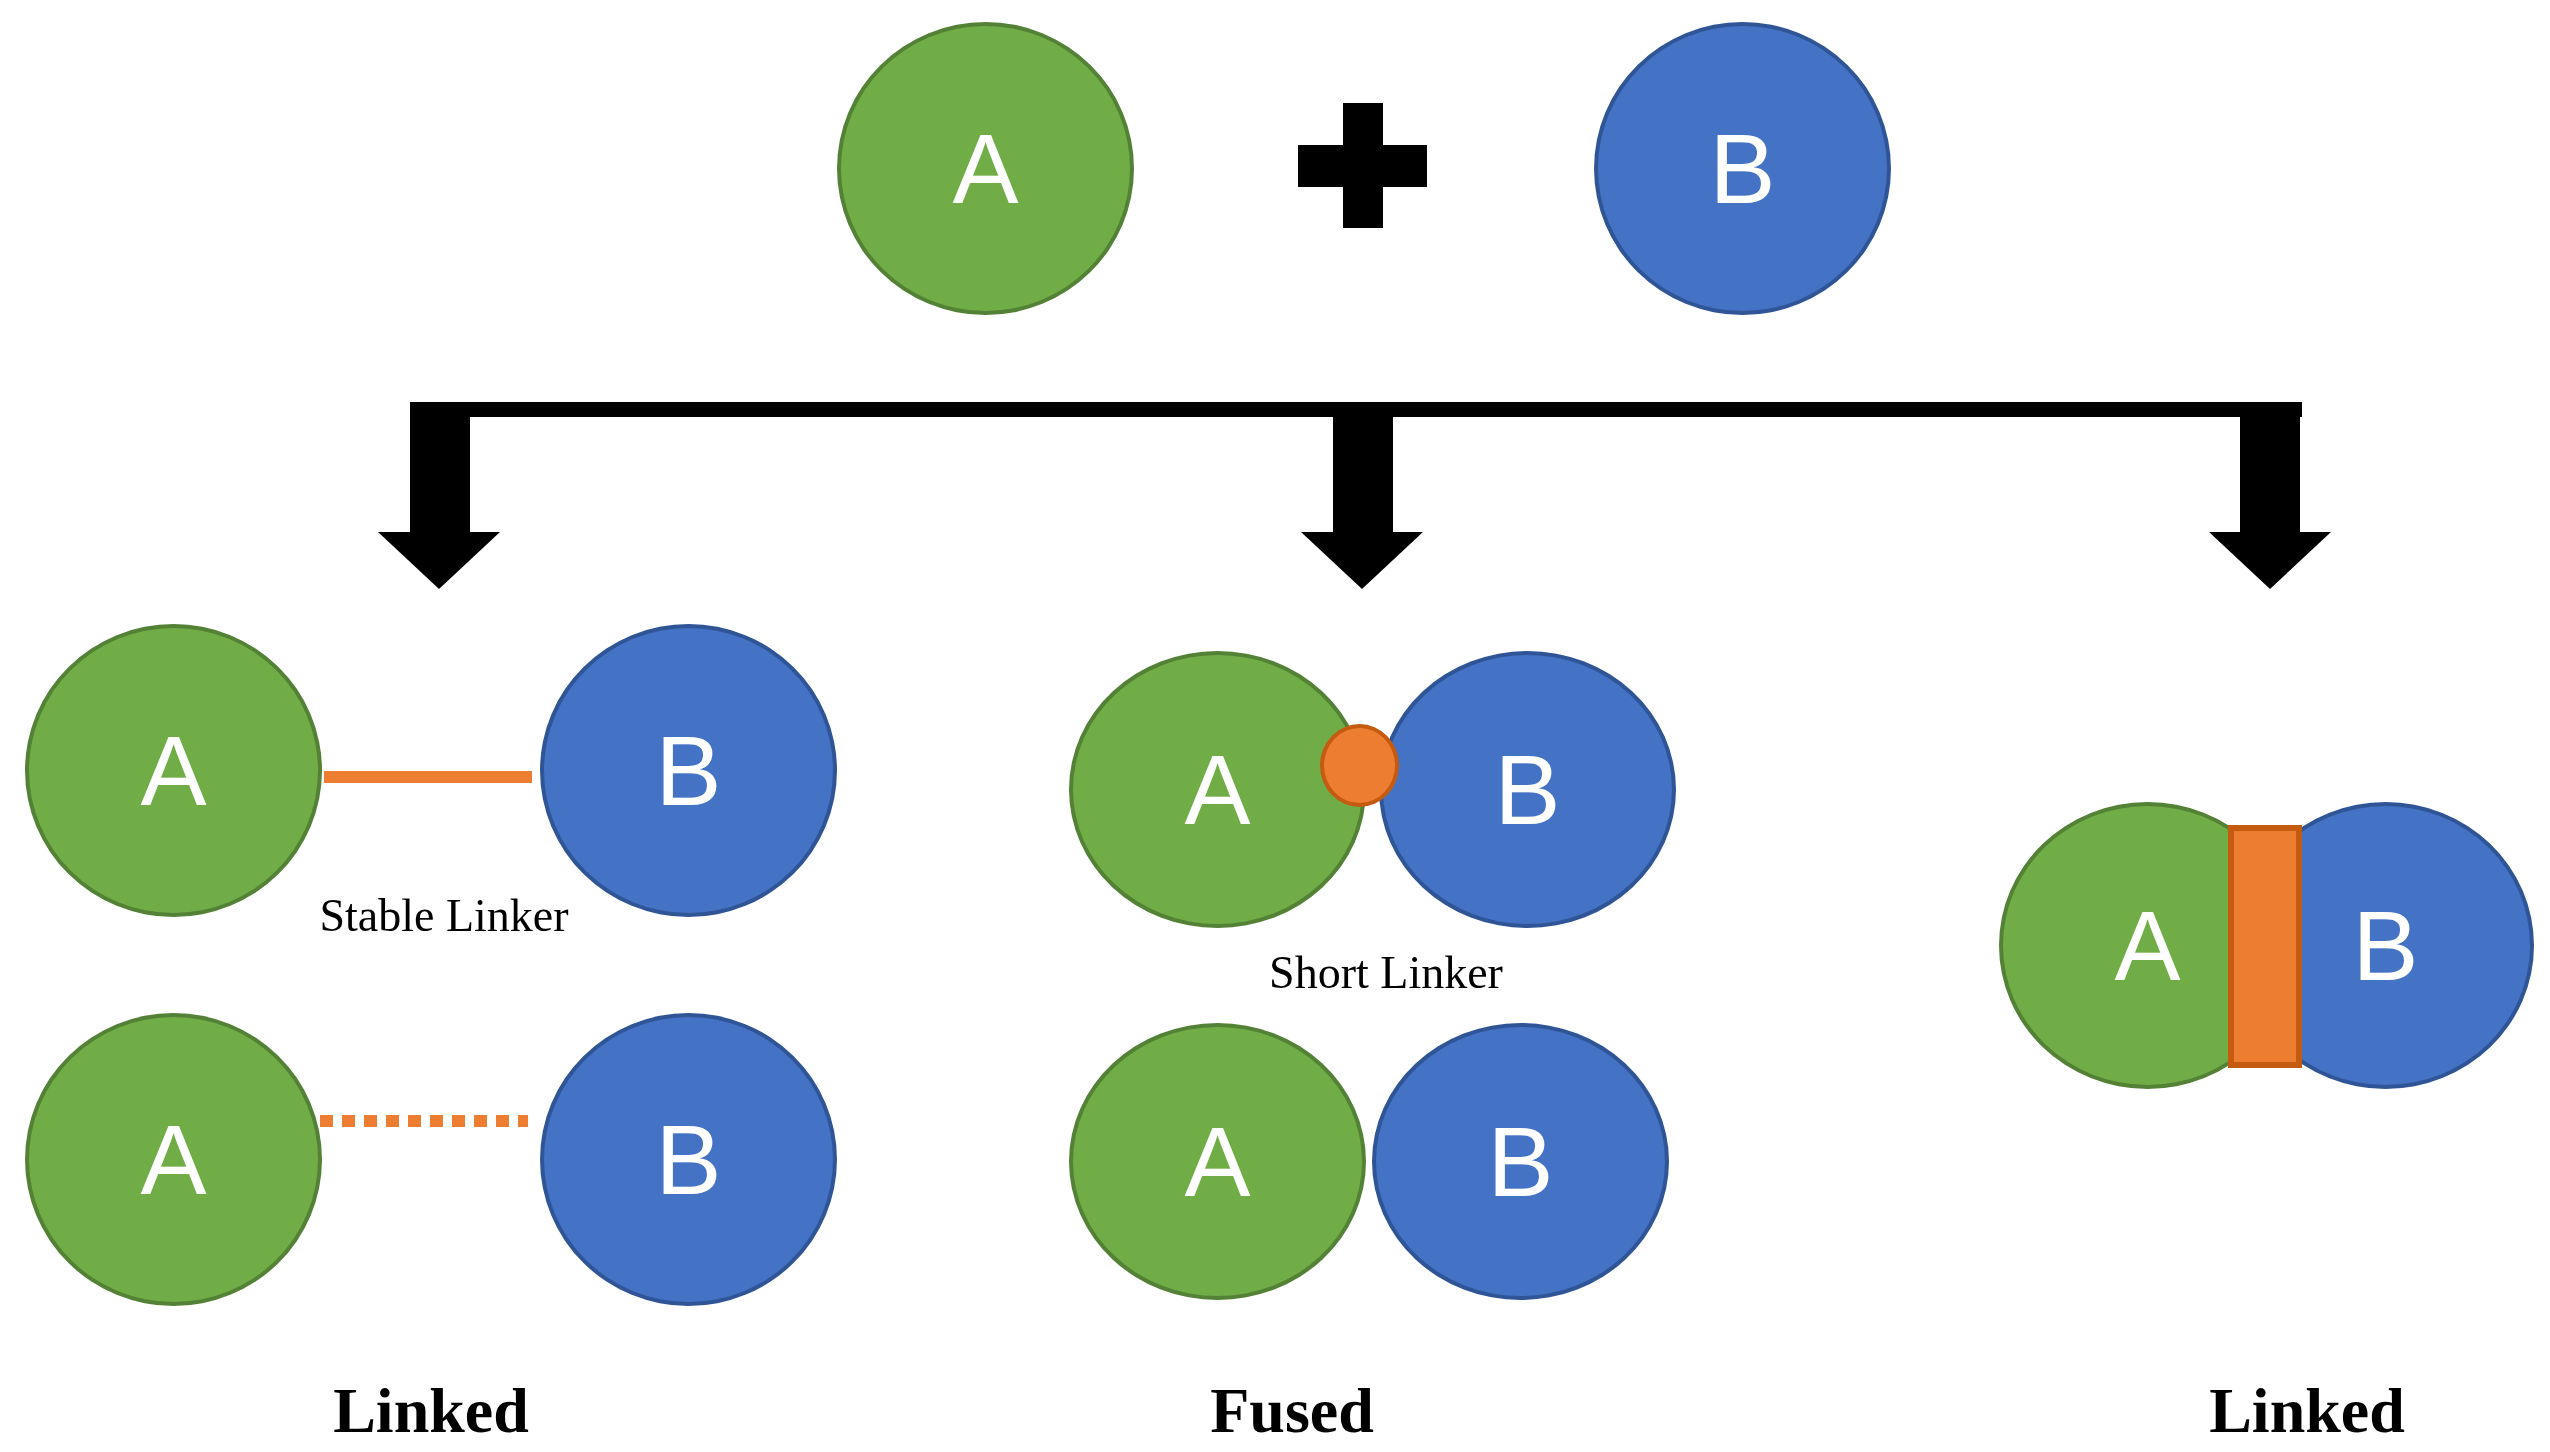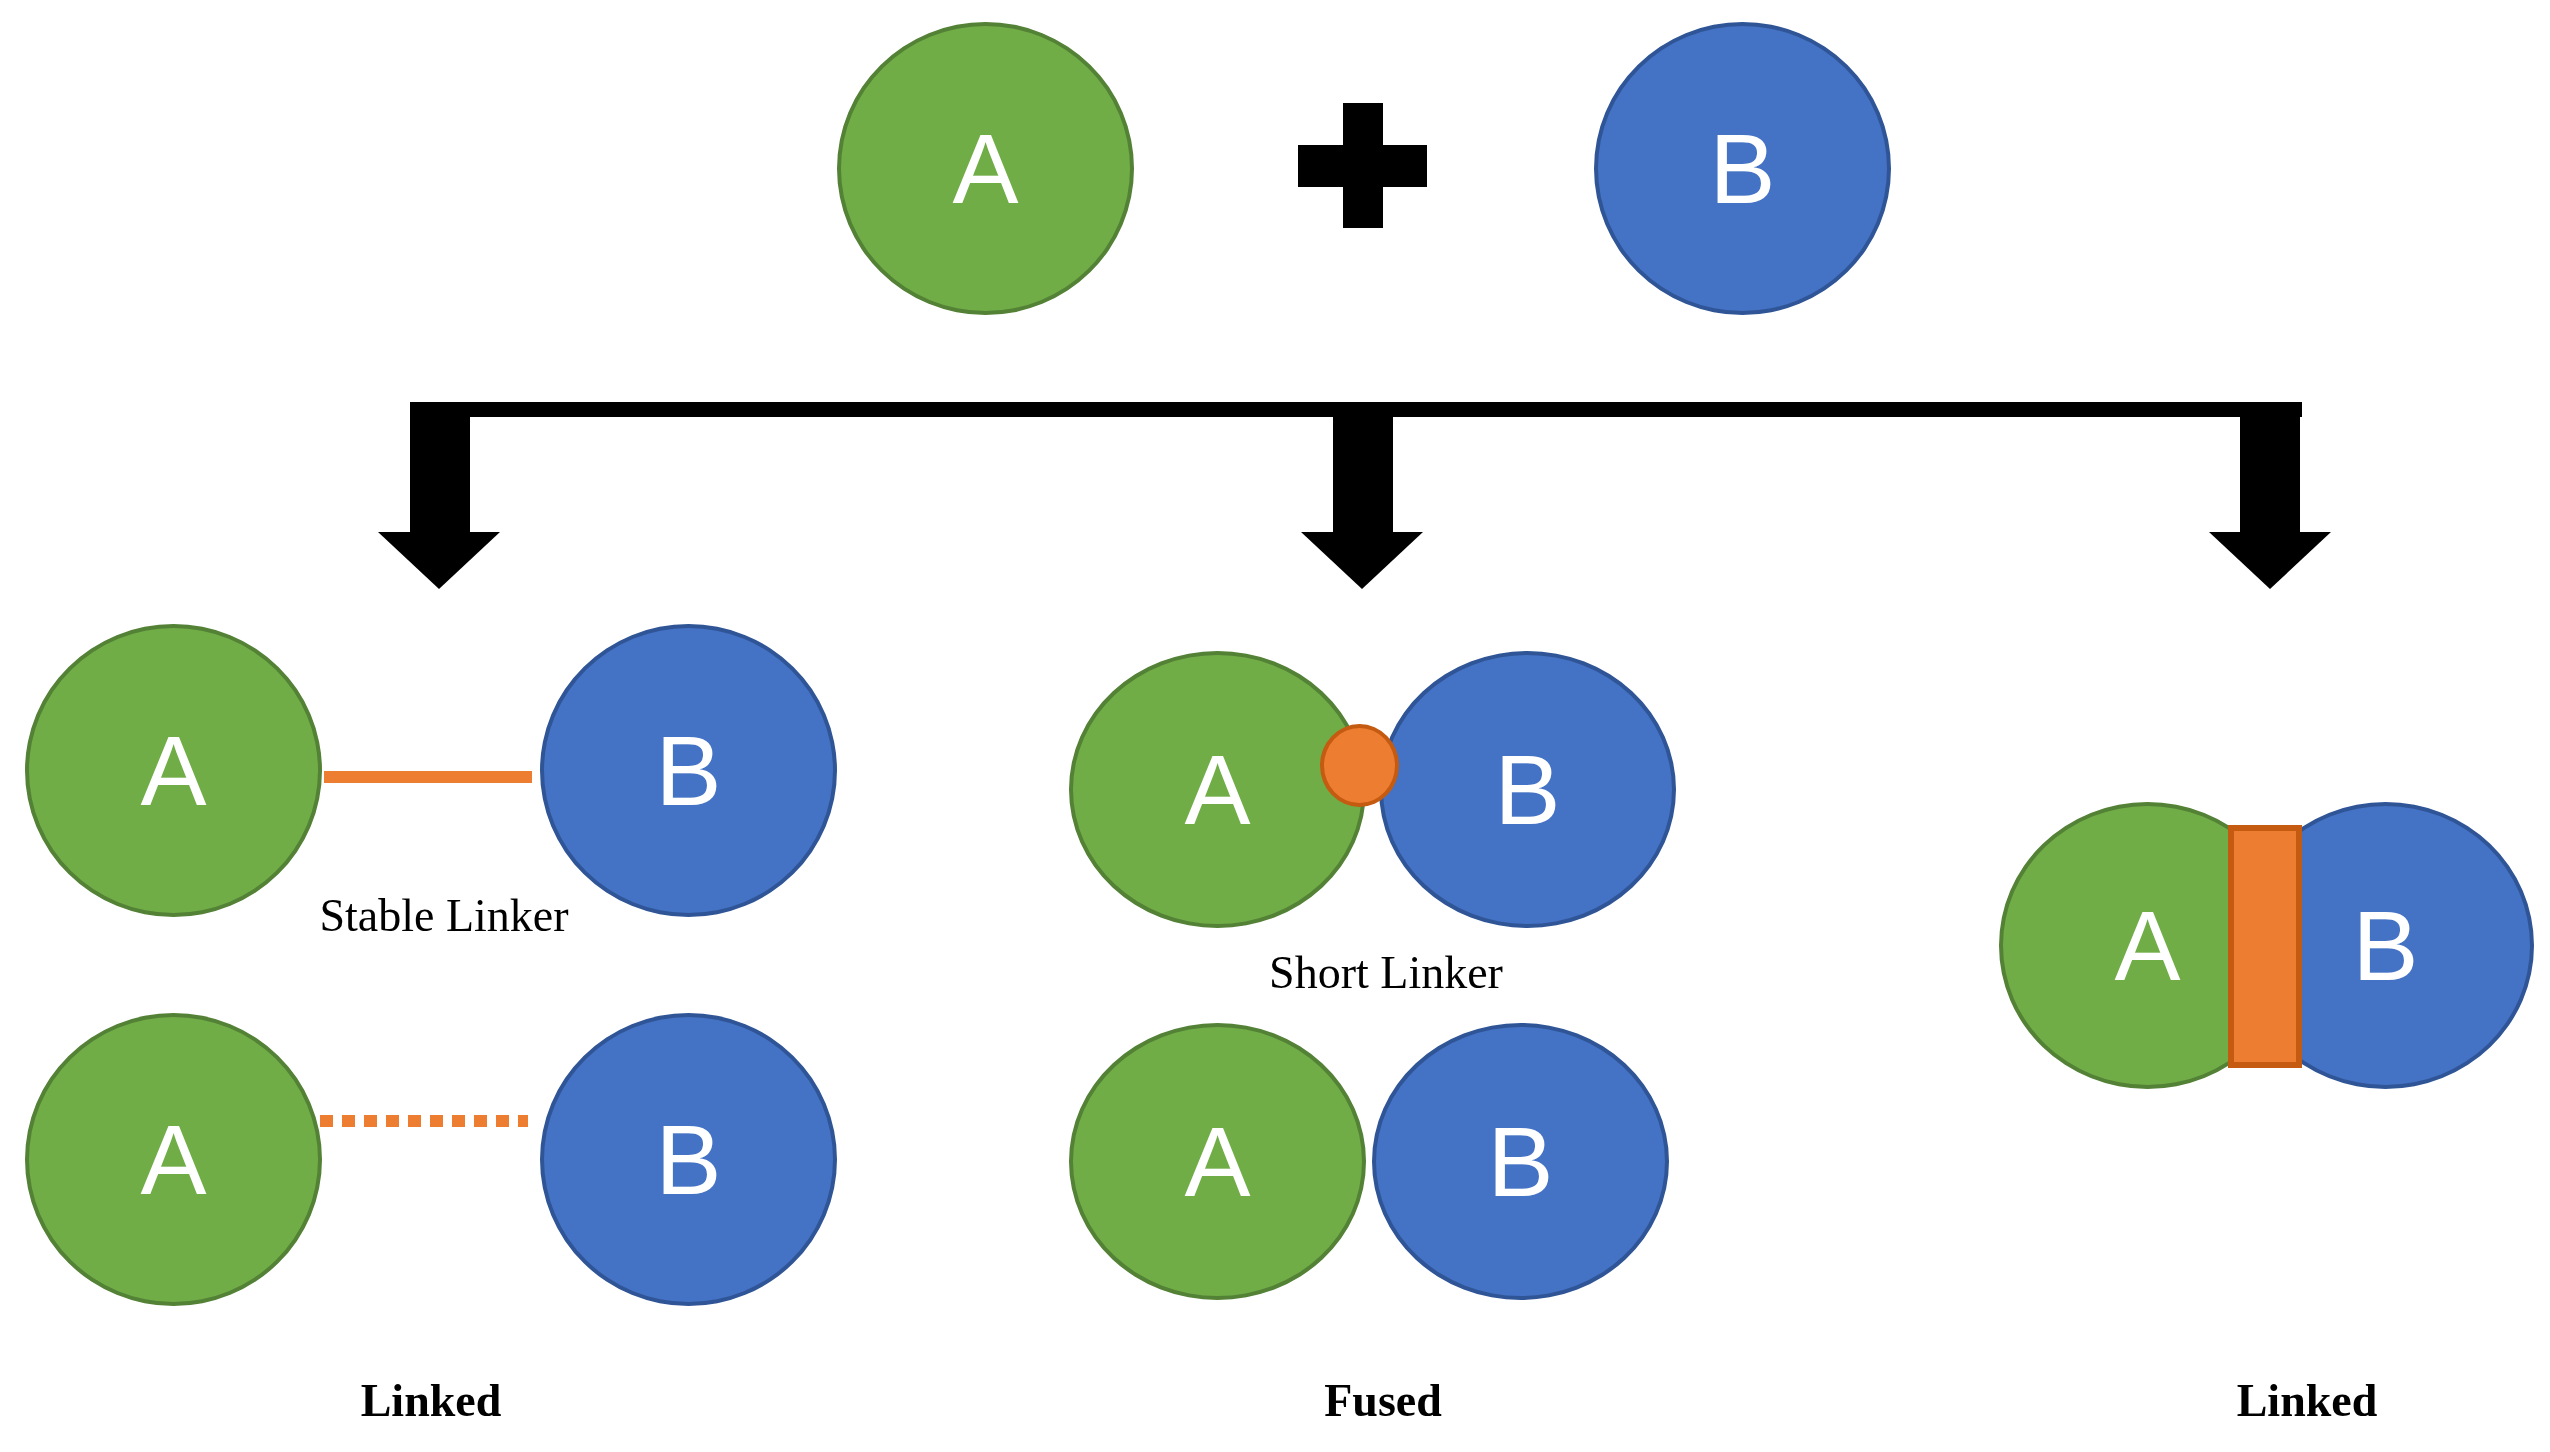--- a/index.html
+++ b/index.html
@@ -58,21 +58,21 @@
     left:2228px; top:825px; width:74px; height:243px;
     background:var(--orange); border:6px solid var(--orange_border);
     box-sizing:border-box; z-index:5;
   }
   
   .linker-label{
     font-family:"Liberation Serif", serif; font-size:46px; color:#000;
     transform:translateX(-50%); white-space:nowrap;
   }
   .col-title{
-    font-family:"Liberation Serif", serif; font-size:46px; font-weight:bold; color:#000;
+    font-family:"Liberation Serif", serif; font-size:64px; font-weight:bold; color:#000;
     transform:translateX(-50%); white-space:nowrap;
   }
 </style>
 </head>
 <body>
 
 <div id="stage">
 
   <div class="circle green abs" style="left:837px; top:22px;">
     <span class="glyph">A</span>
@@ -126,21 +126,21 @@
   <div class="abs short-linker-dot"></div>
   <div class="abs linker-label" style="left:1386px; top:926px;margin-top:20px;">Short Linker</div>
 
   <div class="circle green fused-size abs" style="left:1069px; top:1023px;">
     <span class="glyph">A</span>
   </div>
   <div class="circle blue fused-size abs" style="left:1372px; top:1023px;">
     <span class="glyph">B</span>
   </div>
 
-  <div class="abs col-title" style="left:1383px; top:1374px;">Fused</div>
+  <div class="abs col-title" style="left:1292px; top:1374px;">Fused</div>
 
   <div class="circle green merged-size abs" style="left:1999px; top:802px;">
     <span class="glyph">A</span>
   </div>
   <div class="circle blue merged-size abs" style="left:2237px; top:802px;">
     <span class="glyph">B</span>
   </div>
   <div class="abs merge-rect"></div>
 
   <div class="abs col-title" style="left:2307px; top:1374px;">Linked</div>

